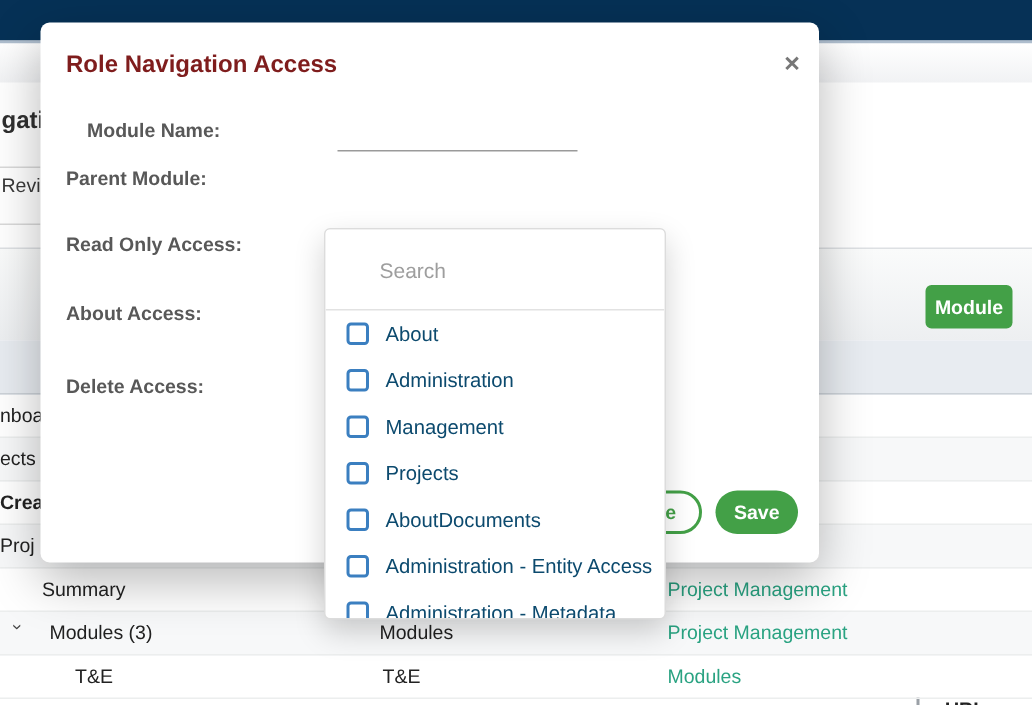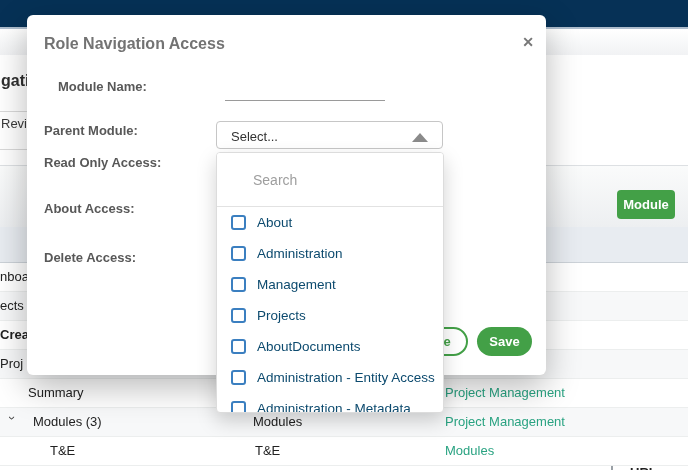--- a/index.html
+++ b/index.html
@@ -24,21 +24,21 @@
   .url-label { position:absolute; left:630px; top:238px; font-size:13px; font-weight:bold; color:#222; }
 
   .trow { position:absolute; left:0; width:688px; height:29px; border-bottom:1px solid #eceeee; z-index:1; }
   .trow.alt { background:#f7f8f9; }
   .cell { position:absolute; top:6px; font-size:13px; color:#222; white-space:nowrap; }
   .cell.link { color:#2aa382; }
   .chev { position:absolute; left:6px; top:7px; width:12px; height:14px; color:#444; font-size:12px; transform:rotate(90deg); display:inline-block; }
 
   
   .modal { position:absolute; left:27px; top:15px; width:519px; height:360px; background:#fff; border-radius:6px; box-shadow:0 12px 34px rgba(0,0,0,.28); z-index:10; }
-  .modal-title { position:absolute; left:17px; top:20px; font-size:16px; font-weight:bold; color:#737373; }
+  .modal-title { position:absolute; left:17px; top:20px; font-size:16px; font-weight:bold; color:#7f1d1d; }
   .modal-close { position:absolute; left:492px; top:18px; width:18px; height:18px; font-size:14px; font-weight:bold; color:#777; cursor:pointer; line-height:18px; text-align:center; }
   .flabel { position:absolute; font-size:13px; font-weight:bold; color:#585858; white-space:nowrap; }
   .name-input { position:absolute; left:198px; top:68px; width:160px; height:18px; border:none; border-bottom:1px solid #9a9a9a; background:transparent; font-family:"Liberation Sans",sans-serif; font-size:13px; color:#333; border-radius:0; }
   .select-box { position:absolute; left:189px; top:106px; width:227px; height:28px; border:1px solid #c6c6c6; border-radius:4px; background:#fff; cursor:pointer; }
   .select-value { position:absolute; left:14px; top:7px; font-size:13px; color:#333; }
   .caret-up { position:absolute; right:14px; top:11px; width:0; height:0; border-left:8px solid transparent; border-right:8px solid transparent; border-bottom:9px solid #8a8a8a; }
   .btn-close { position:absolute; left:371px; top:312px; width:70px; height:29px; background:#fff; border:2px solid #43a047; border-radius:15px; color:#43a047; font-family:"Liberation Sans",sans-serif; font-size:13px; font-weight:bold; cursor:pointer; }
   .btn-save { position:absolute; left:450px; top:312px; width:55px; height:29px; background:#43a047; border:none; border-radius:15px; color:#fff; font-family:"Liberation Sans",sans-serif; font-size:13px; font-weight:bold; cursor:pointer; }
 
   
@@ -99,25 +99,21 @@
     <span class="cell link" style="left:445px;">Modules</span>
   </div>
 
   <div class="modal">
     <div class="modal-title">Role Navigation Access</div>
     <div class="modal-close">✕</div>
 
     <div class="flabel" style="left:31px; top:64px;">Module Name:</div>
     <input class="name-input" type="text" value="" style="">
 
-    <div class="flabel" style="left:17px; top:108px;">Parent Module:</div>
-    <div class="select-box">
-      <span class="select-value">Select...</span>
-      <span class="caret-up"></span>
-    </div>
+    <div class="flabel" style="left:17px; top:96px;">Parent Module:</div>
 
     <div class="flabel" style="left:17px; top:140px;">Read Only Access:</div>
     <div class="flabel" style="left:17px; top:186px;">About Access:</div>
     <div class="flabel" style="left:17px; top:235px;">Delete Access:</div>
 
     <button class="btn-close">Close</button>
     <button class="btn-save">Save</button>
   </div>
 
   <div class="dropdown">

